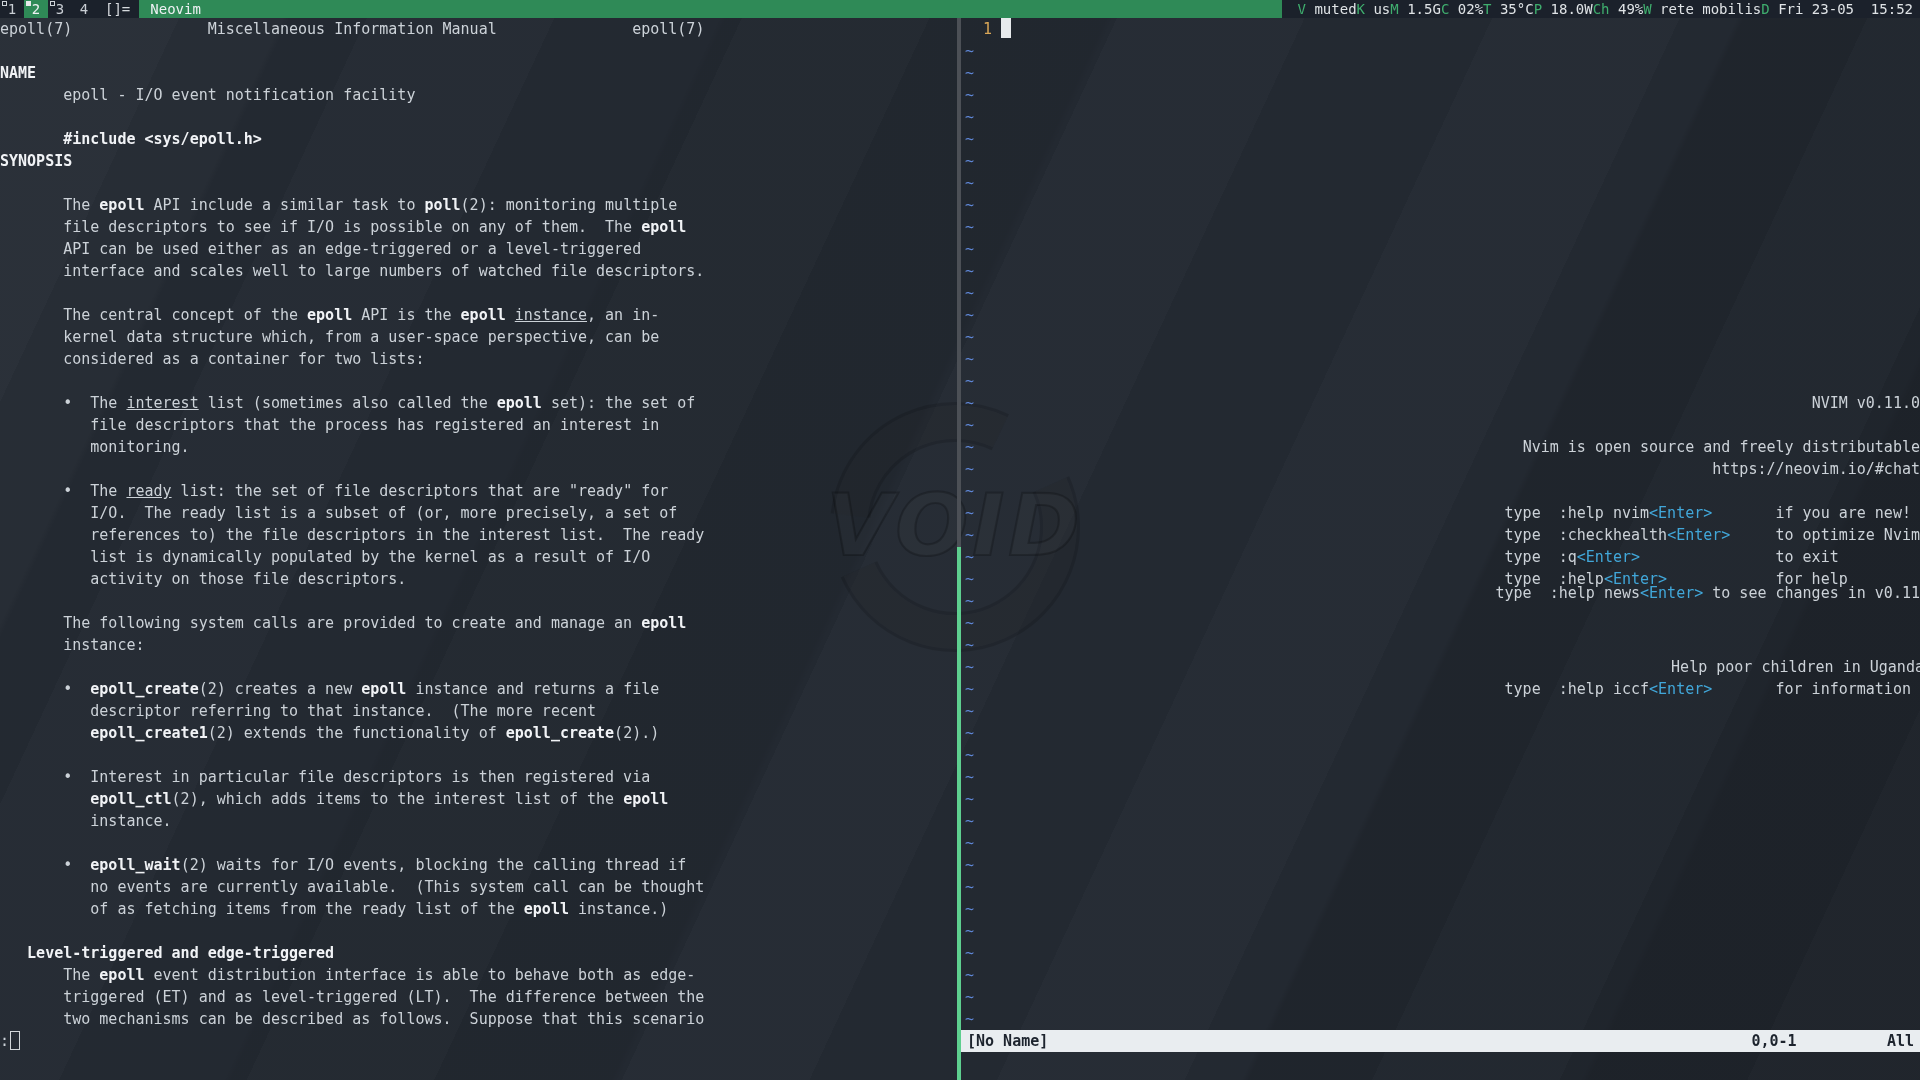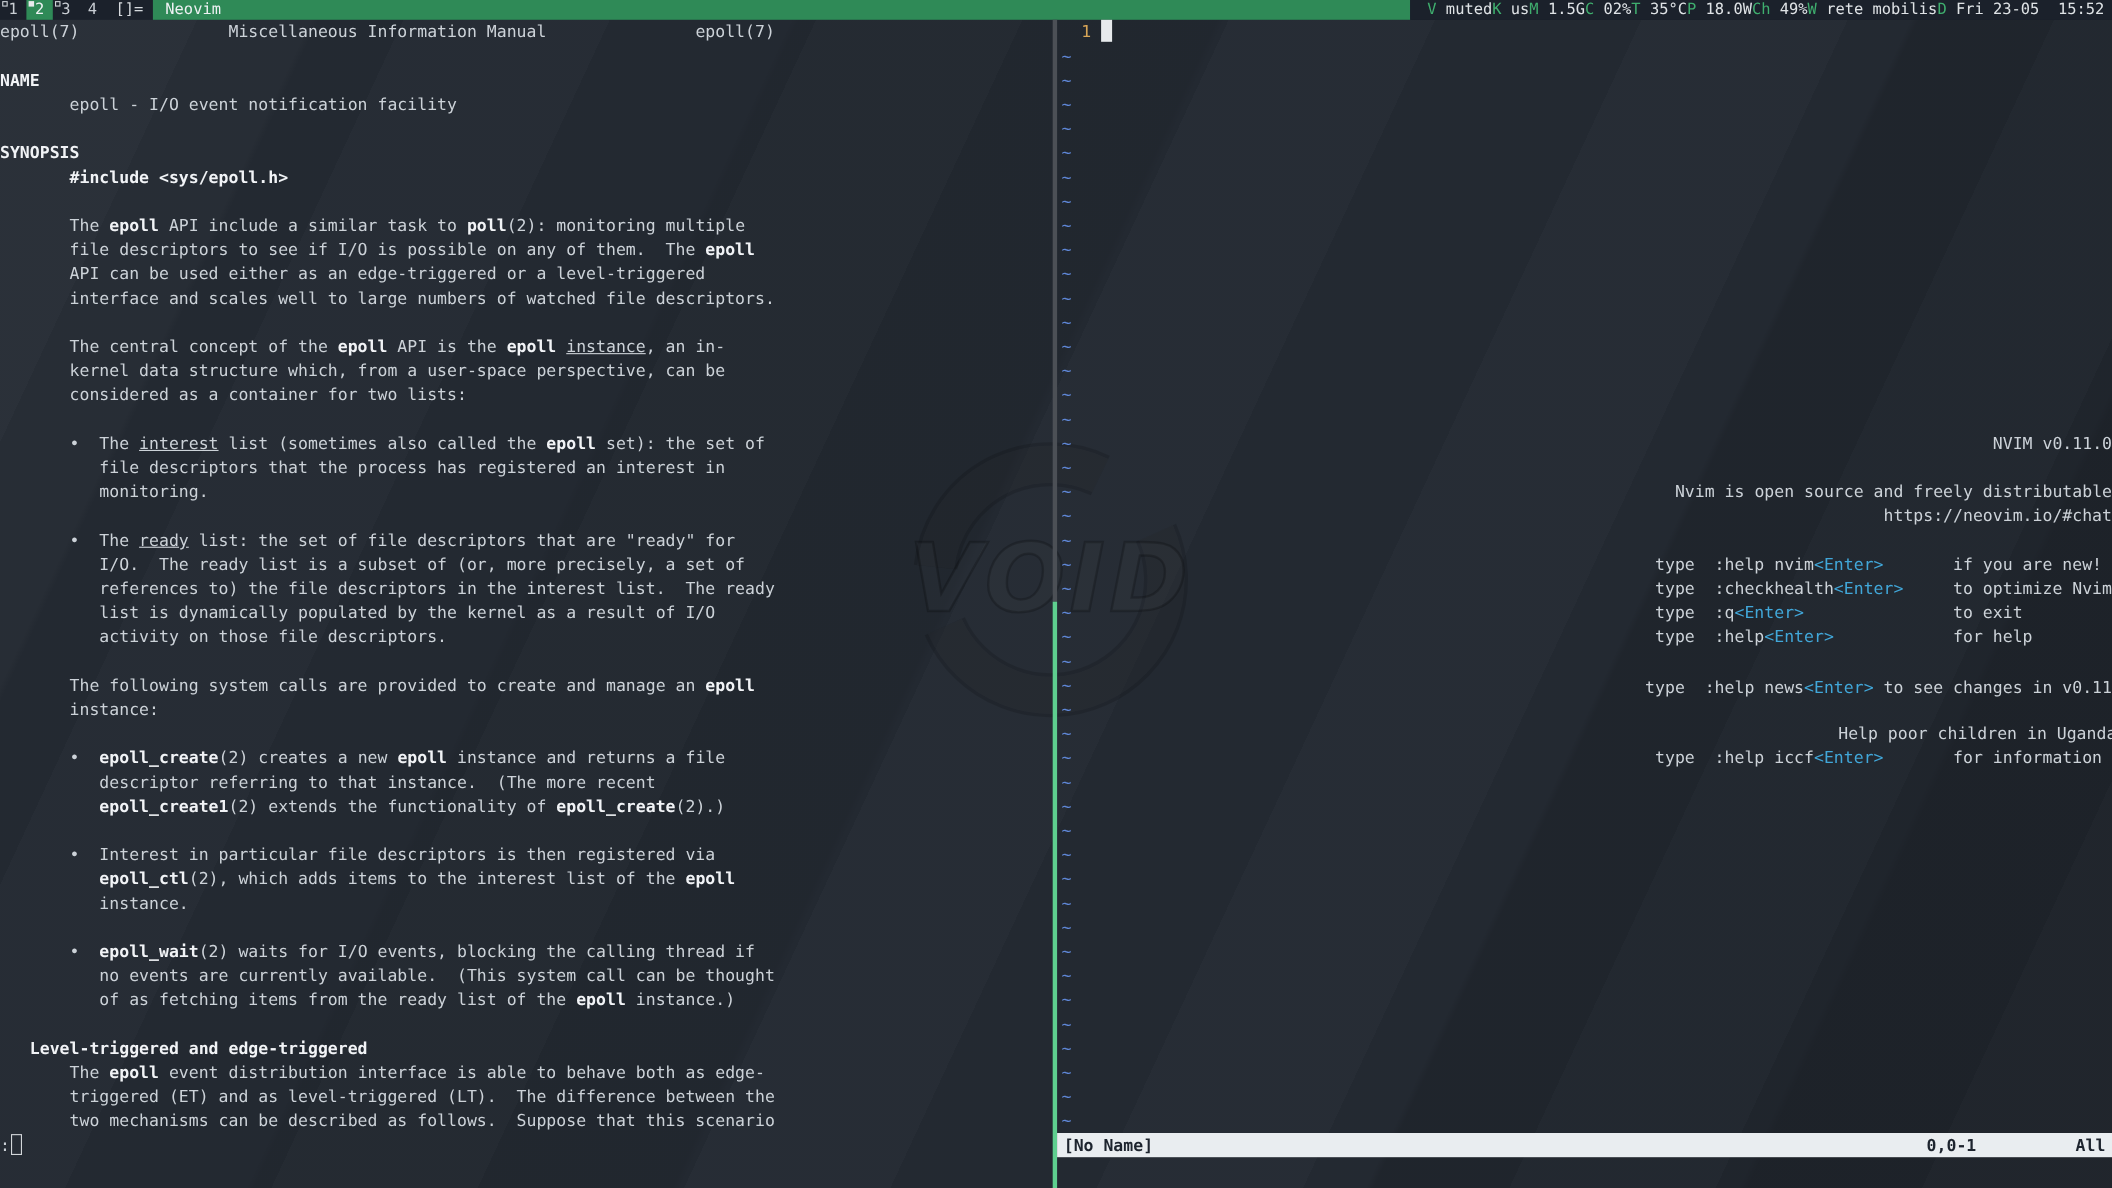--- a/index.html
+++ b/index.html
@@ -105,22 +105,22 @@
     <div class="bar-title">Neovim</div>
     <div class="bar-status" id="bar-status"><span class="k">V</span><span class="v"> muted</span>    <span class="k">K</span><span class="v"> us</span>    <span class="k">M</span><span class="v"> 1.5G</span>    <span class="k">C</span><span class="v"> 02%</span>    <span class="k">T</span><span class="v"> 35°C</span>    <span class="k">P</span><span class="v"> 18.0W</span>    <span class="k">Ch</span><span class="v"> 49%</span>    <span class="k">W</span><span class="v"> rete mobilis</span>    <span class="k">D</span><span class="v"> Fri 23-05  15:52</span></div>
   </div>
 
   <div class="term-man" id="man">
       <div class="row"><span>epoll(7)               </span><span>Miscellaneous Information Manual</span><span>               epoll(7)</span></div>
       <div class="row"></div>
       <div class="row"><span class="b">NAME</span></div>
       <div class="row"><span>       epoll - I/O event notification facility</span></div>
       <div class="row"></div>
+      <div class="row"><span>       </span><span class="b">#include &lt;sys/epoll.h&gt;</span></div>
       <div class="row"><span class="b">SYNOPSIS</span></div>
-      <div class="row"><span>       </span><span class="b">#include &lt;sys/epoll.h&gt;</span></div>
       <div class="row"></div>
       <div class="row"><span>       The </span><span class="b">epoll</span><span> API include a similar task to </span><span class="b">poll</span><span>(2): monitoring multiple</span></div>
       <div class="row"><span>       file descriptors to see if I/O is possible on any of them.  The </span><span class="b">epoll</span></div>
       <div class="row"><span>       API can be used either as an edge-triggered or a level-triggered</span></div>
       <div class="row"><span>       interface and scales well to large numbers of watched file descriptors.</span></div>
       <div class="row"></div>
       <div class="row"><span>       The central concept of the </span><span class="b">epoll</span><span> API is the </span><span class="b">epoll</span><span> </span><span class="u">instance</span><span>, an in-</span></div>
       <div class="row"><span>       kernel data structure which, from a user-space perspective, can be</span></div>
       <div class="row"><span>       considered as a container for two lists:</span></div>
       <div class="row"></div>
@@ -209,21 +209,21 @@
         <div class="nv-row tilde" style="top: 990px;">~</div>
       </div>
     <div id="splash">
         <div class="nv-center" style="top: 374px;"><span>NVIM v0.11.0</span></div>
         <div class="nv-center" style="top: 418px;"><span>Nvim is open source and freely distributable</span></div>
         <div class="nv-center" style="top: 440px;"><span>https://neovim.io/#chat</span></div>
         <div class="nv-center" style="top: 484px;"><span>type  :help nvim</span><span class="e">&lt;Enter&gt;</span><span>       if you are new! </span></div>
         <div class="nv-center" style="top: 506px;"><span>type  :checkhealth</span><span class="e">&lt;Enter&gt;</span><span>     to optimize Nvim</span></div>
         <div class="nv-center" style="top: 528px;"><span>type  :q</span><span class="e">&lt;Enter&gt;</span><span>               to exit         </span></div>
         <div class="nv-center" style="top: 550px;"><span>type  :help</span><span class="e">&lt;Enter&gt;</span><span>            for help        </span></div>
-        <div class="nv-center" style="top: 596px;"><span>type  :help news</span><span class="e">&lt;Enter&gt;</span><span> to see changes in v0.11</span></div>
+        <div class="nv-center" style="top: 564px;"><span>type  :help news</span><span class="e">&lt;Enter&gt;</span><span> to see changes in v0.11</span></div>
         <div class="nv-center" style="top: 638px; margin-left: 13px;"><span>Help poor children in Uganda!</span></div>
         <div class="nv-center" style="top: 660px;"><span>type  :help iccf</span><span class="e">&lt;Enter&gt;</span><span>       for information </span></div>
       </div>
     <div class="nv-status">
       <span>[No Name]</span>
       <span><span>0,0-1</span>          <span>All</span></span>
     </div>
   </div>
 </div>
 

